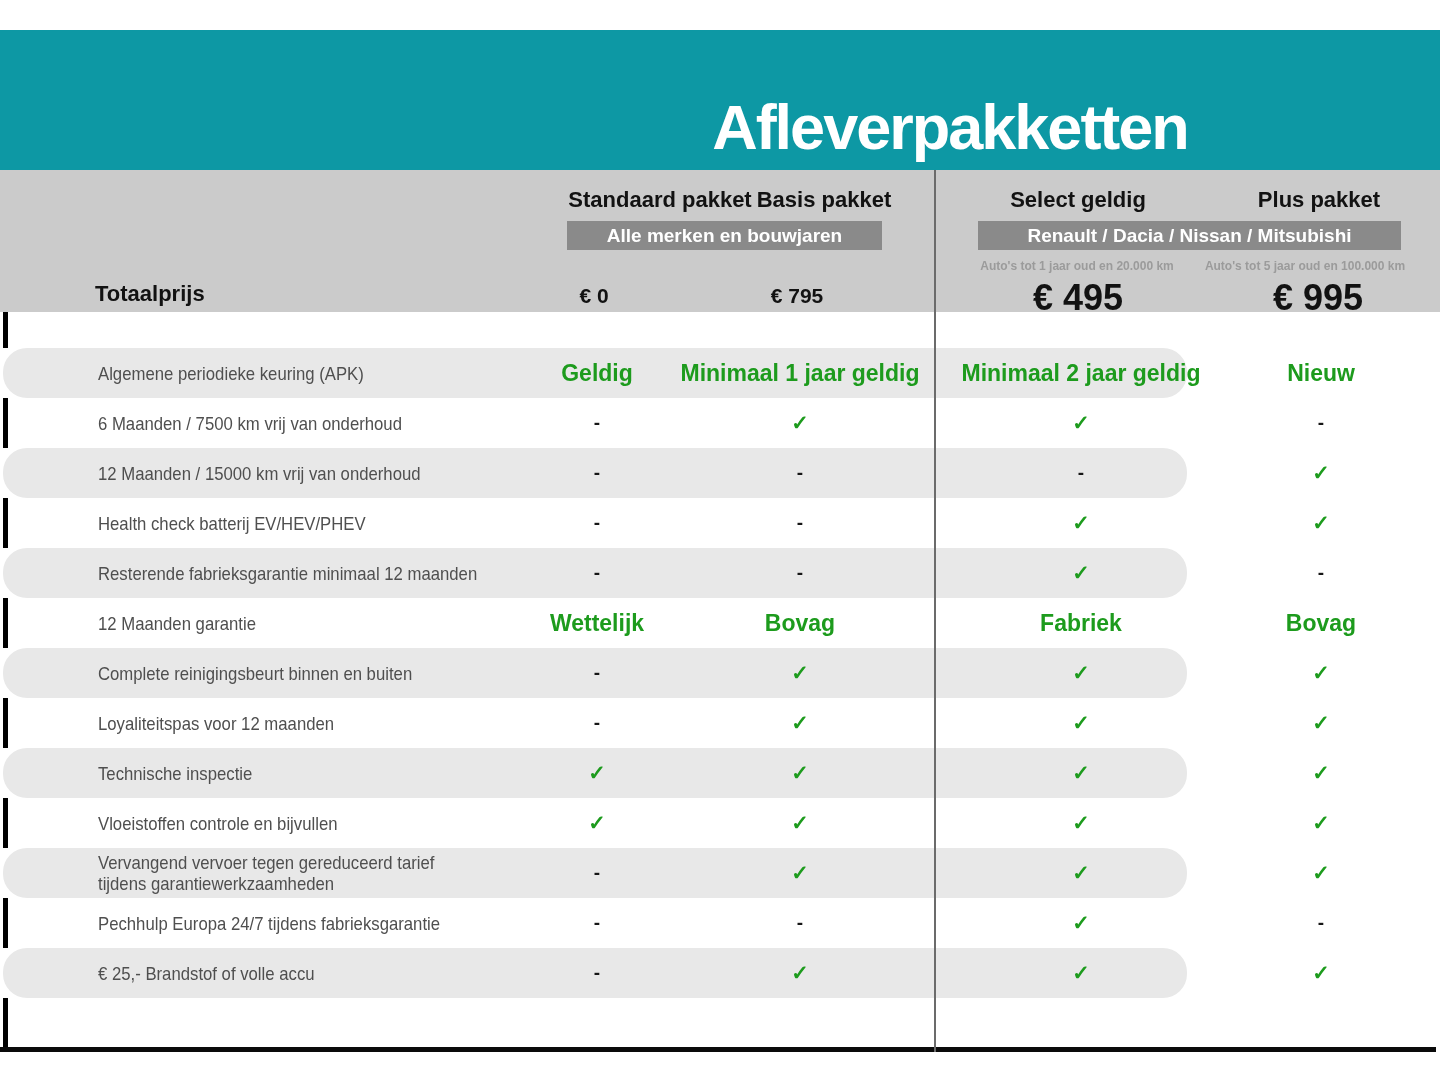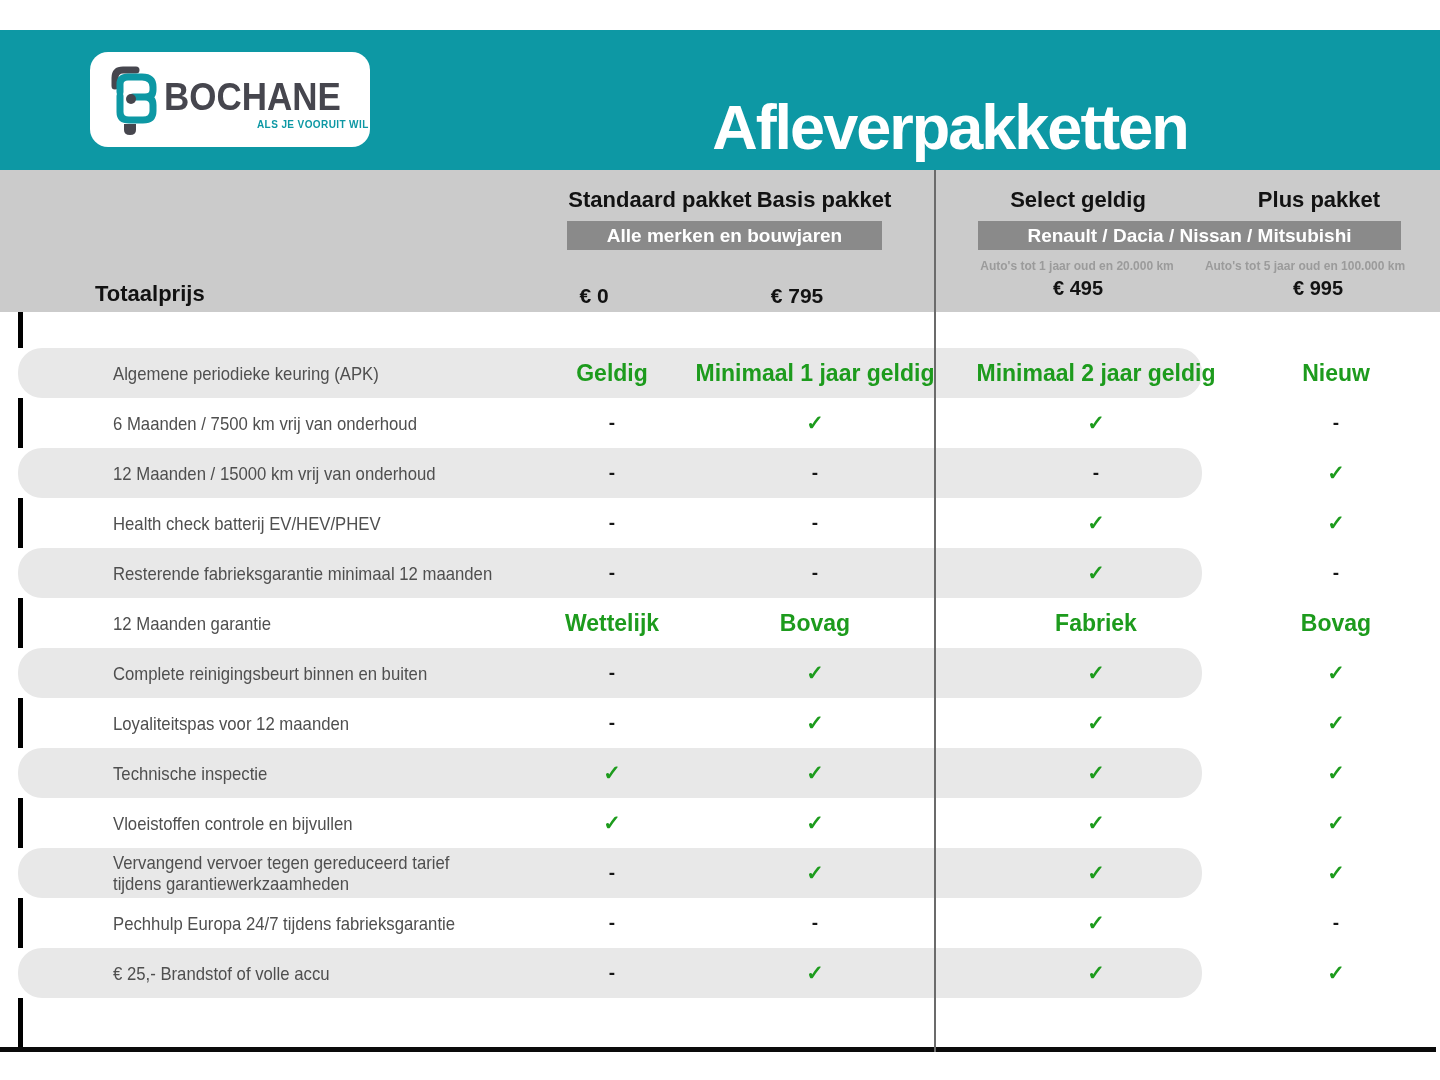--- a/index.html
+++ b/index.html
@@ -29,25 +29,25 @@
     position:absolute; top:221px; height:29px; line-height:29px; background:#8A8A8A;
     color:#ffffff; font-weight:bold; font-size:19px; text-align:center; white-space:nowrap;
   }
   .badge1{left:567px; width:315px;}
   .badge2{left:978px; width:423px;}
   .caption{position:absolute; top:259px; transform:translateX(-50%); font-size:12px; font-weight:bold; color:#9B9B9B; white-space:nowrap;}
   .cap3{left:1077px;} .cap4{left:1305px;}
   .totaal-label{position:absolute; left:95px; top:281px; font-size:22px; font-weight:bold; color:#121212;}
   .price{position:absolute; transform:translateX(-50%); font-weight:bold; color:#121212; white-space:nowrap;}
   .price.small{top:284px; font-size:21px;}
-  .price.big{top:277px; font-size:20px;}
+  .price.big{top:277px; font-size:36px;}
   .p1{left:594px;} .p2{left:797px;} .p3{left:1078px;} .p4{left:1318px;}
 
   
-  .row{position:absolute; left:18px; width:1184px; height:50px;border-radius:24px;}
+  .row{position:absolute; left:3px; width:1184px; height:50px;border-radius:24px;}
   .row.gray{background:#E8E8E8;}
   .row.white{background:#ffffff;}
   .leftbar{position:absolute; left:0; top:0; bottom:0; width:5px; background:#000000;}
   .feature-label{
     position:absolute; left:95px; top:50%;
     transform:translateY(-50%) scaleX(0.88); transform-origin:left center;
     color:#4F4F4F; font-size:19px; line-height:21px; white-space:pre-line;
   }
   .cell{position:absolute; top:50%; transform:translate(-50%,-50%); white-space:nowrap;}
   .cell.check{color:#1D9B1D; font-weight:bold; font-size:21px;}
@@ -58,30 +58,20 @@
   
   .divider{position:absolute; left:934px; top:170px; width:2px; height:882px; background:#6B6B6B; z-index:6;}
   .bottom-line{position:absolute; left:0; top:1047px; width:1436px; height:5px; background:#0A0A0A; z-index:5;}
 </style>
 </head>
 <body>
 
 <div id="app">
 
   <div class="teal-band">
-    <div class="logo-box">
-      <svg class="logo-icon" width="72" height="76" viewBox="0 0 72 76">
-        <path d="M30 8 H17 Q9 8 9 16 V24" stroke="#46464e" stroke-width="7" fill="none" stroke-linecap="round"></path>
-        <path d="M14 30 V22 Q14 15 22 15 H36 Q47 15 47 25 V28 Q47 35 39 35 H27 M27 35 H39 Q47 35 47 43 V49 Q47 58 37 58 H23 Q14 58 14 50 V34" stroke="#0D98A4" stroke-width="7" fill="none" stroke-linecap="round" stroke-linejoin="round"></path>
-        <circle cx="25" cy="37" r="5" fill="#46464e"></circle>
-        <path d="M18 62 h12 v6 q0 5 -6 5 q-6 0 -6 -5 z" fill="#46464e"></path>
-      </svg>
-      <div class="logo-name">BOCHANE</div>
-      <div class="logo-tagline">ALS JE VOORUIT WIL</div>
-    </div>
     <div class="page-title">Afleverpakketten</div>
   </div>
 
   <div class="header-block"></div>
   <div class="col-header h1">Standaard pakket</div>
   <div class="col-header h2">Basis pakket</div>
   <div class="col-header h3">Select geldig</div>
   <div class="col-header h4">Plus pakket</div>
 
   <div class="badge badge2">Renault / Dacia / Nissan / Mitsubishi</div>

